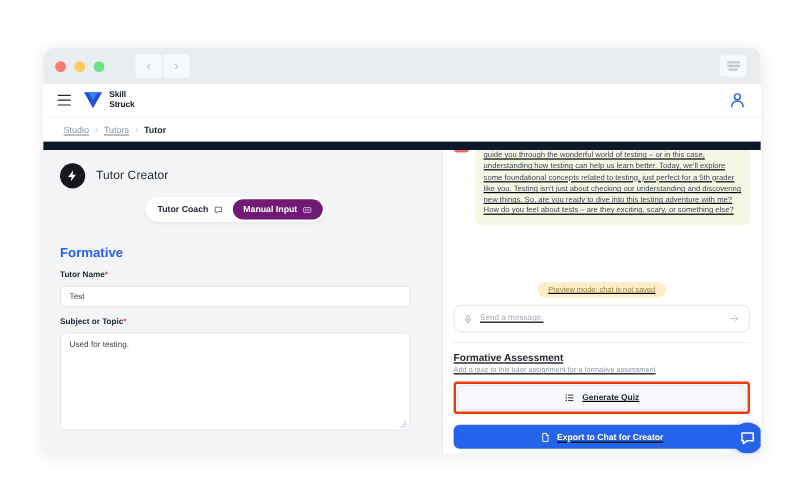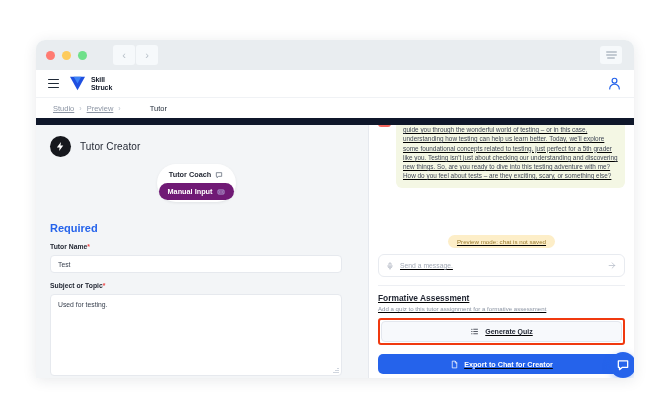--- a/index.html
+++ b/index.html
@@ -57,21 +57,21 @@
     letter-spacing:-.1px;
   }
   .avatar-icon{margin-left:auto;width:15px;height:15px;display:block;}
 
   
   .crumbbar{
     height:20px;background:#fff;display:flex;align-items:center;
     padding:0 17px;border-bottom:7px solid #0f172a;
   }
   .crumb{font-size:7.5px;color:#8b94a3;text-decoration:underline;cursor:pointer;}
-  .crumb.current{color:#1f2937;font-weight:400;text-decoration:none;cursor:default;margin-left:24px;}
+  .crumb.current{color:#1f2937;font-weight:700;text-decoration:none;cursor:default;}
   .crumb-sep{font-size:7px;color:#b9c0cb;margin:0 5px;}
 
   
   .content{display:flex;height:261px;background:#fafbfc;}
 
   
   .left{
     width:333px;background:#f3f5f7;
     border-right:1px solid #e6e9ee;
     padding:11px 26px 0 14px;box-sizing:border-box;position:relative;
@@ -79,21 +79,21 @@
   .creator-head{display:flex;align-items:center;gap:9px;}
   .bolt-circle{
     width:21px;height:21px;border-radius:50%;background:#16181d;
     display:flex;align-items:center;justify-content:center;flex:none;
   }
   .creator-title{font-size:10px;font-weight:400;color:#1f2430;letter-spacing:.1px;}
 
   .seg-row{display:flex;justify-content:center;margin-top:7px;}
   .seg{
     display:flex;align-items:center;background:#ffffff;border-radius:999px;
-    padding:2px;box-shadow:0 1px 3px rgba(16,24,40,.08);flex-direction:column;
+    padding:2px;box-shadow:0 1px 3px rgba(16,24,40,.08);
   }
   .seg-btn{
     display:flex;align-items:center;gap:4px;
     font-size:7.3px;font-weight:700;color:#1f2430;
     padding:4px 8px;border-radius:999px;cursor:pointer;white-space:nowrap;
   }
   .seg-btn.active{background:#701a75;color:#fff;padding:4px 9px;}
 
   .section-title{
     margin-top:20px;font-size:11px;font-weight:700;color:#2563eb;
@@ -212,21 +212,21 @@
     </div>
     <svg class="avatar-icon" viewBox="0 0 20 20">
       <circle cx="10" cy="6.2" r="3.2" fill="none" stroke="#2563eb" stroke-width="1.6"></circle>
       <path d="M3.6 17.2 a6.4 6.4 0 0 1 12.8 0" fill="none" stroke="#2563eb" stroke-width="1.6" stroke-linecap="round"></path>
     </svg>
   </div>
 
   <div class="crumbbar">
     <span class="crumb">Studio</span>
     <span class="crumb-sep">›</span>
-    <span class="crumb">Preview</span>
+    <span class="crumb">Tutors</span>
     <span class="crumb-sep">›</span>
     <span class="crumb current">Tutor</span>
   </div>
 
   <div class="content">
 
     <div class="left">
 
       <div class="creator-head">
         <div class="bolt-circle">
@@ -248,21 +248,21 @@
           <div class="seg-btn active">
             <span>Manual Input</span>
             <svg width="8" height="8" viewBox="0 0 24 24">
               <rect x="3" y="6" width="18" height="12" rx="2" fill="none" stroke="#cfe0ff" stroke-width="2"></rect>
               <path d="M8 10 v4 M12 10 v4 M16 10 v4" stroke="#cfe0ff" stroke-width="1.6" stroke-linecap="round"></path>
             </svg>
           </div>
         </div>
       </div>
 
-      <div class="section-title">Required</div>
+      <div class="section-title">Formative</div>
 
       <div class="field-label">
         <span>Tutor Name</span><span class="req">*</span>
       </div>
       <div class="input" placeholder="Tutor Name">Test</div>
 
       <div class="field-label">
         <span>Subject or Topic</span><span class="req">*</span>
       </div>
       <div class="textarea" placeholder="Subject or Topic">

